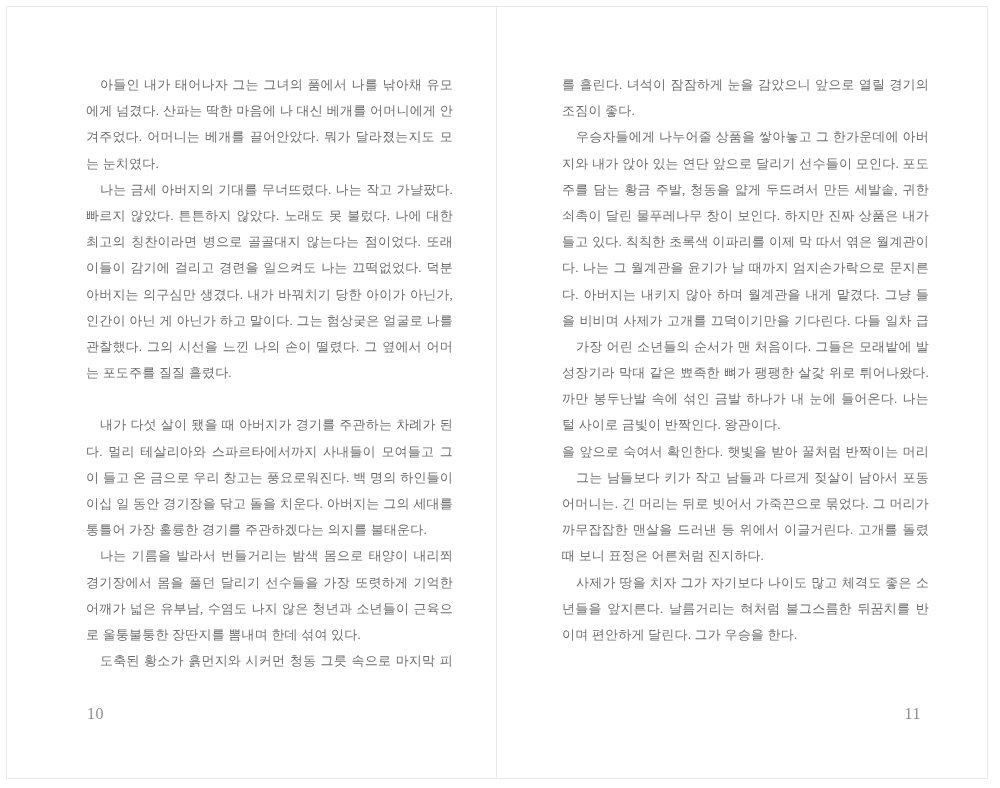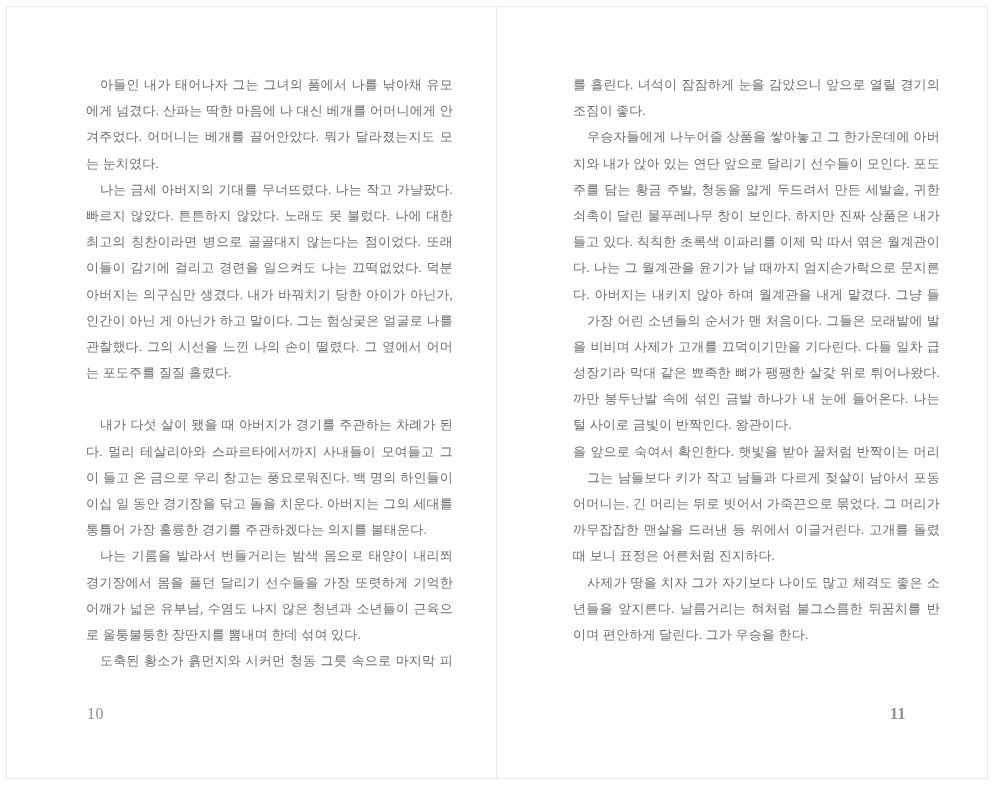--- a/index.html
+++ b/index.html
@@ -31,21 +31,21 @@
     width: 1px;
     height: 100%;
     background: var(--border-color, #e9e9e9);
   }
   .text-block {
     position: absolute;
     top: 65px;
     width: 367px;
   }
   .page.left  .text-block { left: 79px; }
-  .page.right .text-block { left: 76px; }
+  .page.right .text-block { left: 65px; }
   .line {
     height: 26.2px;
     line-height: 26.2px;
     font-size: 13px;
     color: var(--text-color, #6e6e6e);
     text-align: justify;
     text-align-last: justify;
     letter-spacing: 0.2px;
     overflow: hidden;
     white-space: normal;
@@ -54,21 +54,21 @@
   .line.ind  { text-indent: 14px; }
   .gap { height: 26.2px; }
   .page-num {
     position: absolute;
     top: 698px;
     font-size: 16px;
     letter-spacing: 0.5px;
     color: var(--pagenum-color, #8f8f8f);
   }
   .page.left  .page-num { left: 80px; }
-  .page.right .page-num { right: 81px; font-weight: bold; }
+  .page.right .page-num { right: 66px; }
 </style>
 </head>
 <body>
 
 <div class="spread">
   <div class="page left">
     <div class="text-block">
         <div class="line ind">아들인 내가 태어나자 그는 그녀의 품에서 나를 낚아채 유모</div>
         <div class="line">에게 넘겼다. 산파는 딱한 마음에 나 대신 베개를 어머니에게 안</div>
         <div class="line">겨주었다. 어머니는 베개를 끌어안았다. 뭐가 달라졌는지도 모르</div>
@@ -100,22 +100,22 @@
     <div class="text-block">
         <div class="line">를 흘린다. 녀석이 잠잠하게 눈을 감았으니 앞으로 열릴 경기의</div>
         <div class="line pend">조짐이 좋다.</div>
         <div class="line ind">우승자들에게 나누어줄 상품을 쌓아놓고 그 한가운데에 아버</div>
         <div class="line">지와 내가 앉아 있는 연단 앞으로 달리기 선수들이 모인다. 포도</div>
         <div class="line">주를 담는 황금 주발, 청동을 얇게 두드려서 만든 세발솥, 귀한</div>
         <div class="line">쇠촉이 달린 물푸레나무 창이 보인다. 하지만 진짜 상품은 내가</div>
         <div class="line">들고 있다. 칙칙한 초록색 이파리를 이제 막 따서 엮은 월계관이</div>
         <div class="line">다. 나는 그 월계관을 윤기가 날 때까지 엄지손가락으로 문지른</div>
         <div class="line">다. 아버지는 내키지 않아 하며 월계관을 내게 맡겼다. 그냥 들고</div>
+        <div class="line">을 비비며 사제가 고개를 끄덕이기만을 기다린다. 다들 일차 급</div>
         <div class="line ind">가장 어린 소년들의 순서가 맨 처음이다. 그들은 모래밭에 발</div>
-        <div class="line">을 비비며 사제가 고개를 끄덕이기만을 기다린다. 다들 일차 급</div>
         <div class="line">성장기라 막대 같은 뾰족한 뼈가 팽팽한 살갗 위로 튀어나왔다.</div>
         <div class="line">까만 봉두난발 속에 섞인 금발 하나가 내 눈에 들어온다. 나는 몸</div>
         <div class="line pend">털 사이로 금빛이 반짝인다. 왕관이다.</div>
         <div class="line">을 앞으로 숙여서 확인한다. 햇빛을 받아 꿀처럼 반짝이는 머리</div>
         <div class="line ind">그는 남들보다 키가 작고 남들과 다르게 젖살이 남아서 포동</div>
         <div class="line">어머니는. 긴 머리는 뒤로 빗어서 가죽끈으로 묶었다. 그 머리가</div>
         <div class="line">까무잡잡한 맨살을 드러낸 등 위에서 이글거린다. 고개를 돌렸을</div>
         <div class="line pend">때 보니 표정은 어른처럼 진지하다.</div>
         <div class="line ind">사제가 땅을 치자 그가 자기보다 나이도 많고 체격도 좋은 소</div>
         <div class="line">년들을 앞지른다. 날름거리는 혀처럼 불그스름한 뒤꿈치를 반짝</div>

